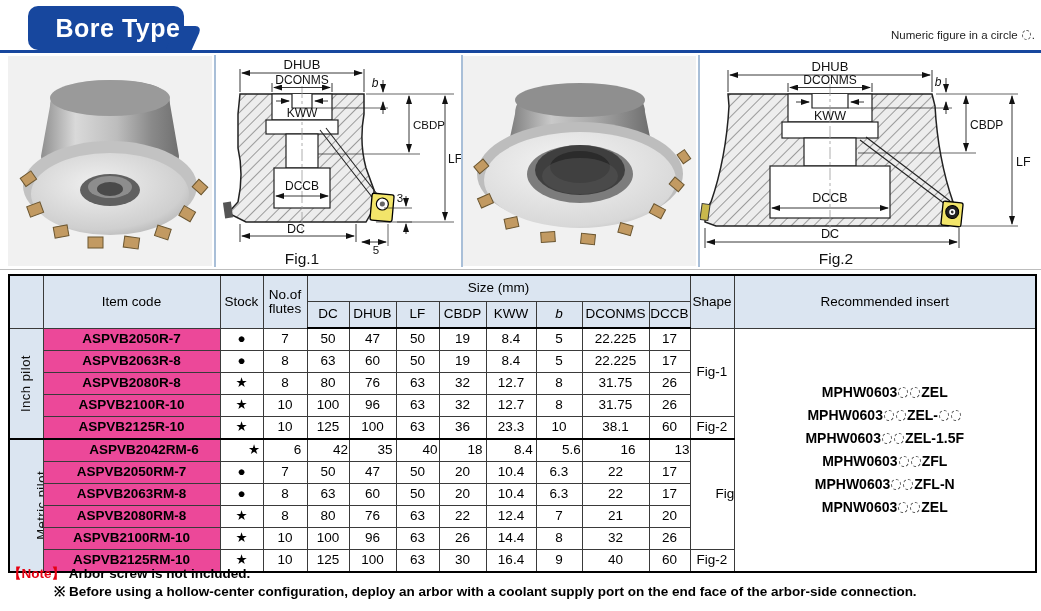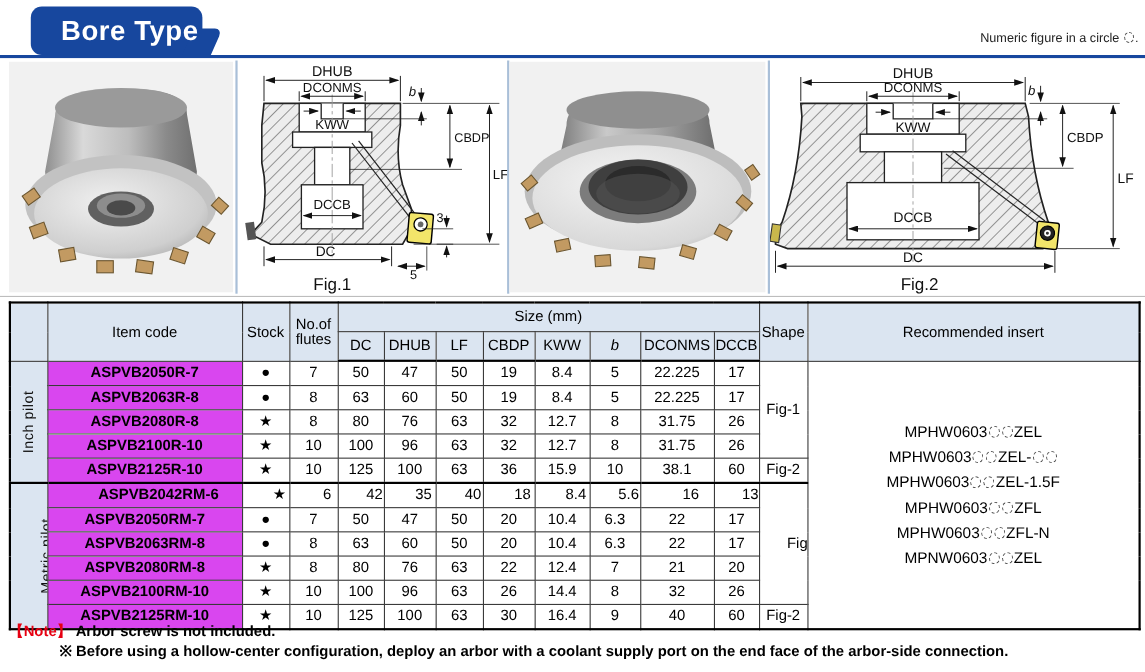--- a/index.html
+++ b/index.html
@@ -24,27 +24,27 @@
   .panel{position:absolute;top:3px;}
   
   .tblwrap{position:absolute;left:8px;top:274px;}
   table.spec{border-collapse:collapse;table-layout:fixed;width:1027px;border:2px solid #000;}
   table.spec th,table.spec td{border:1px solid #3a3a3a;text-align:center;padding:0;
         height:21px;font-size:13.5px;line-height:1.05;white-space:nowrap;overflow:hidden;}
   table.spec thead th{background:#dbe5f1;font-weight:normal;}
   table.spec thead tr.h1 th{height:25px;}
   table.spec thead tr.h2 th{height:25px;border-bottom:2px solid #000;}
   th.col-b{font-style:italic;}
-  td.item{background:#d946ef;text-align:left;padding-left:7px;font-weight:bold;}
+  td.item{background:#ec4899;text-align:left;padding-left:7px;font-weight:bold;}
   td.pilot-cell{background:#dbe5f1;}
   td.pilot-cell .vert{writing-mode:vertical-rl;transform:rotate(180deg);margin:0 auto;
         font-size:13px;letter-spacing:.5px;color:#111;}
   tr.group-start td{border-top:2.5px solid #000;padding-left:25px;}
   td.shape{font-size:12.5px;}
-  td.insert-cell{text-align:left;vertical-align:middle;padding-left:11px;}
+  td.insert-cell{text-align:left;vertical-align:middle;padding-left:11px;font-weight:bold;}
   td.insert-cell .line{height:23px;line-height:23px;font-size:14px;}
   td.insert-cell .circ{width:10px;height:11px;margin:0 1px;vertical-align:-1px;border-width:1.3px;}
   td.stock-cell{font-size:14px;}
   
   .notes{position:absolute;left:8px;top:565px;font-size:13.5px;line-height:18px;font-weight:bold;}
   .note-label{color:#e60012;}
   .note2{padding-left:46px;}
   
   svg text{font-family:"Liberation Sans",sans-serif;fill:#111;}
 </style>
@@ -392,21 +392,21 @@
             <td>26</td>
           </tr>
           <tr>
             <td class="item">ASPVB2125R-10</td>
             <td class="stock-cell">★</td>
             <td>10</td>
             <td>125</td>
             <td>100</td>
             <td>63</td>
             <td>36</td>
-            <td>15.9</td>
+            <td>23.3</td>
             <td>10</td>
             <td>38.1</td>
             <td>60</td>
             <td class="shape" rowspan="1">Fig-2</td>
           </tr>
           <tr class="group-start">
             <td class="pilot-cell" rowspan="6">
               <div class="vert">Metric pilot</div>
             </td>
             <td class="item">ASPVB2042RM-6</td>

